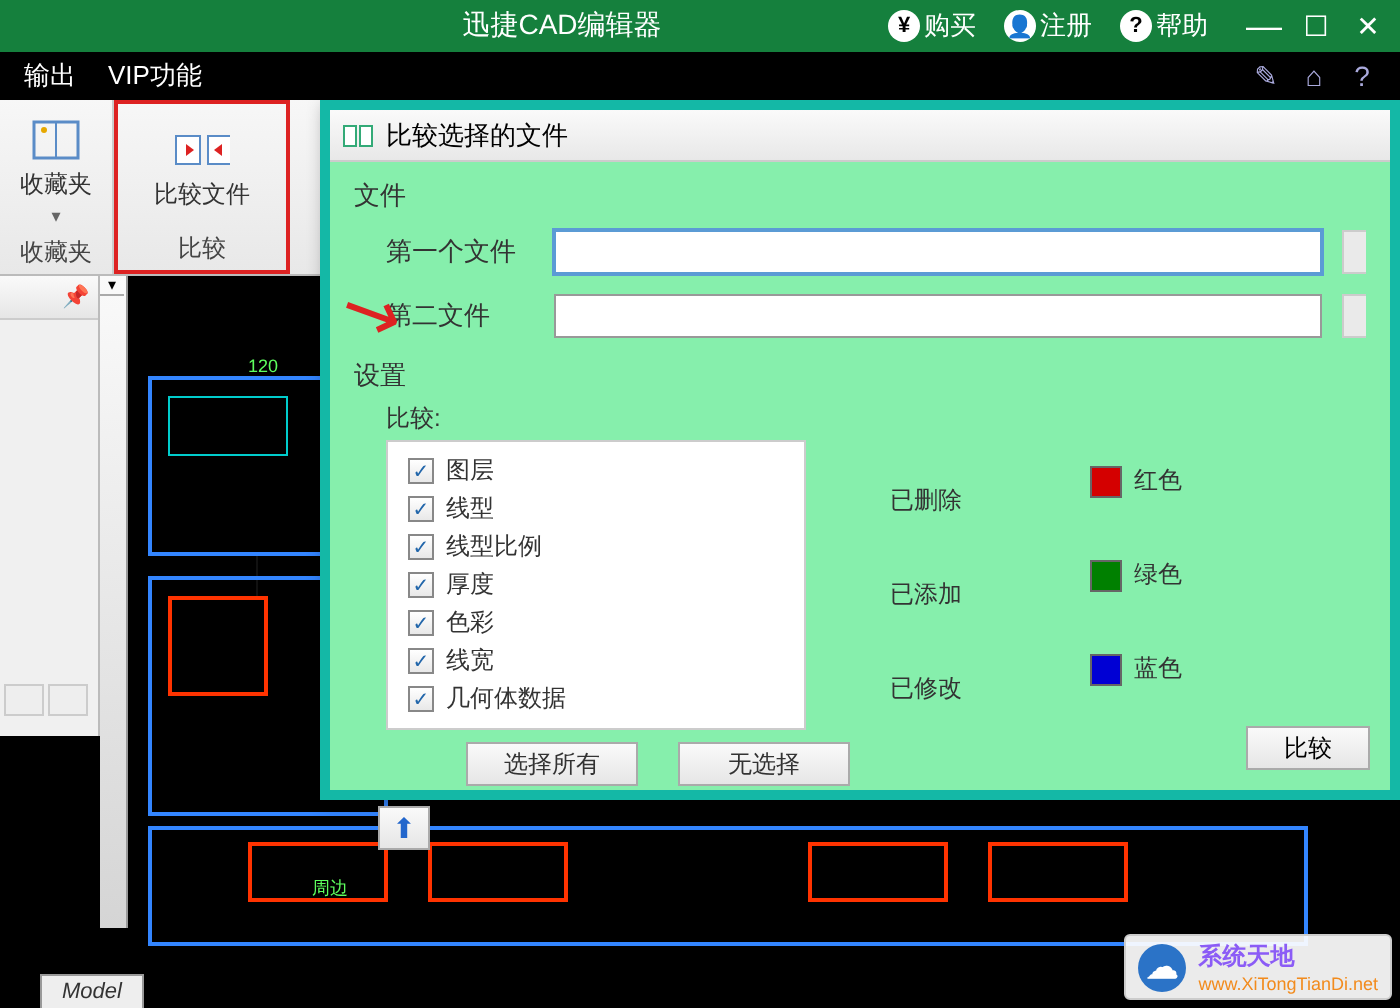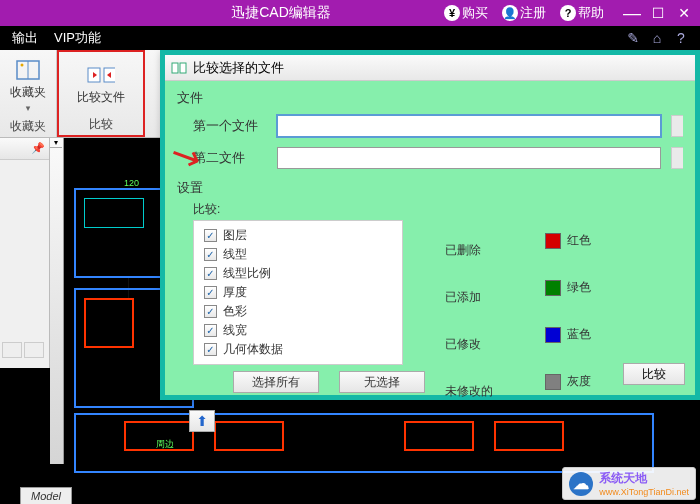--- a/index.html
+++ b/index.html
@@ -1,18 +1,18 @@
 <!DOCTYPE html>
 <html><head>
   <meta charset="utf-8">
   <style>
     * { margin: 0; padding: 0; box-sizing: border-box; font-family: "Microsoft YaHei", sans-serif; }
     body { width: 700px; height: 504px; background: #000; overflow: hidden; position: relative; }
     
-    .titlebar { height: 26px; background: #a21caf; color: #fff; display: flex; align-items: center; padding: 0 4px; }
+    .titlebar { height: 26px; background: #15803d; color: #fff; display: flex; align-items: center; padding: 0 4px; }
     .titlebar-title { flex: 1; text-align: center; font-size: 14px; }
     .titlebar-right { display: flex; align-items: center; gap: 2px; }
     .titlebar-btn { display: flex; align-items: center; gap: 2px; padding: 2px 6px; font-size: 13px; color: #fff; }
     .titlebar-icon-circle { width: 16px; height: 16px; border-radius: 50%; background: #fff; display: flex; align-items: center; justify-content: center; color: #000; font-size: 11px; font-weight: bold; }
     .window-controls { display: flex; gap: 2px; margin-left: 8px; }
     .win-ctrl { width: 24px; height: 20px; display: flex; align-items: center; justify-content: center; font-size: 14px; }
     .win-ctrl.dash { font-size: 18px; }
     
     .menubar { height: 24px; background: #000; display: flex; align-items: center; padding: 0 4px; }
     .menu-item { padding: 2px 8px; color: #fff; font-size: 13px; }
@@ -258,27 +258,20 @@
             <span class="sel-txt">绿色</span>
           </div>
         </div>
         <div class="color-row">
           <div class="color-label">已修改</div>
           <div class="selbar-wrap">
             <div class="swatch" style="background:#0000d4"></div>
             <span class="sel-txt">蓝色</span>
           </div>
         </div>
-        <div class="color-row">
-          <div class="color-label">未修改的</div>
-          <div class="selbar-wrap">
-            <div class="swatch" style="background:#808080"></div>
-            <span class="sel-txt">灰度</span>
-          </div>
-        </div>
       </div>
     </div>
     <div class="up-btn">⬆</div>
   </div>
   <div class="compare-btn">比较</div>
 </div>
 
 <div class="arrow">↘</div>
 
 <div class="model-tab">Model</div>

